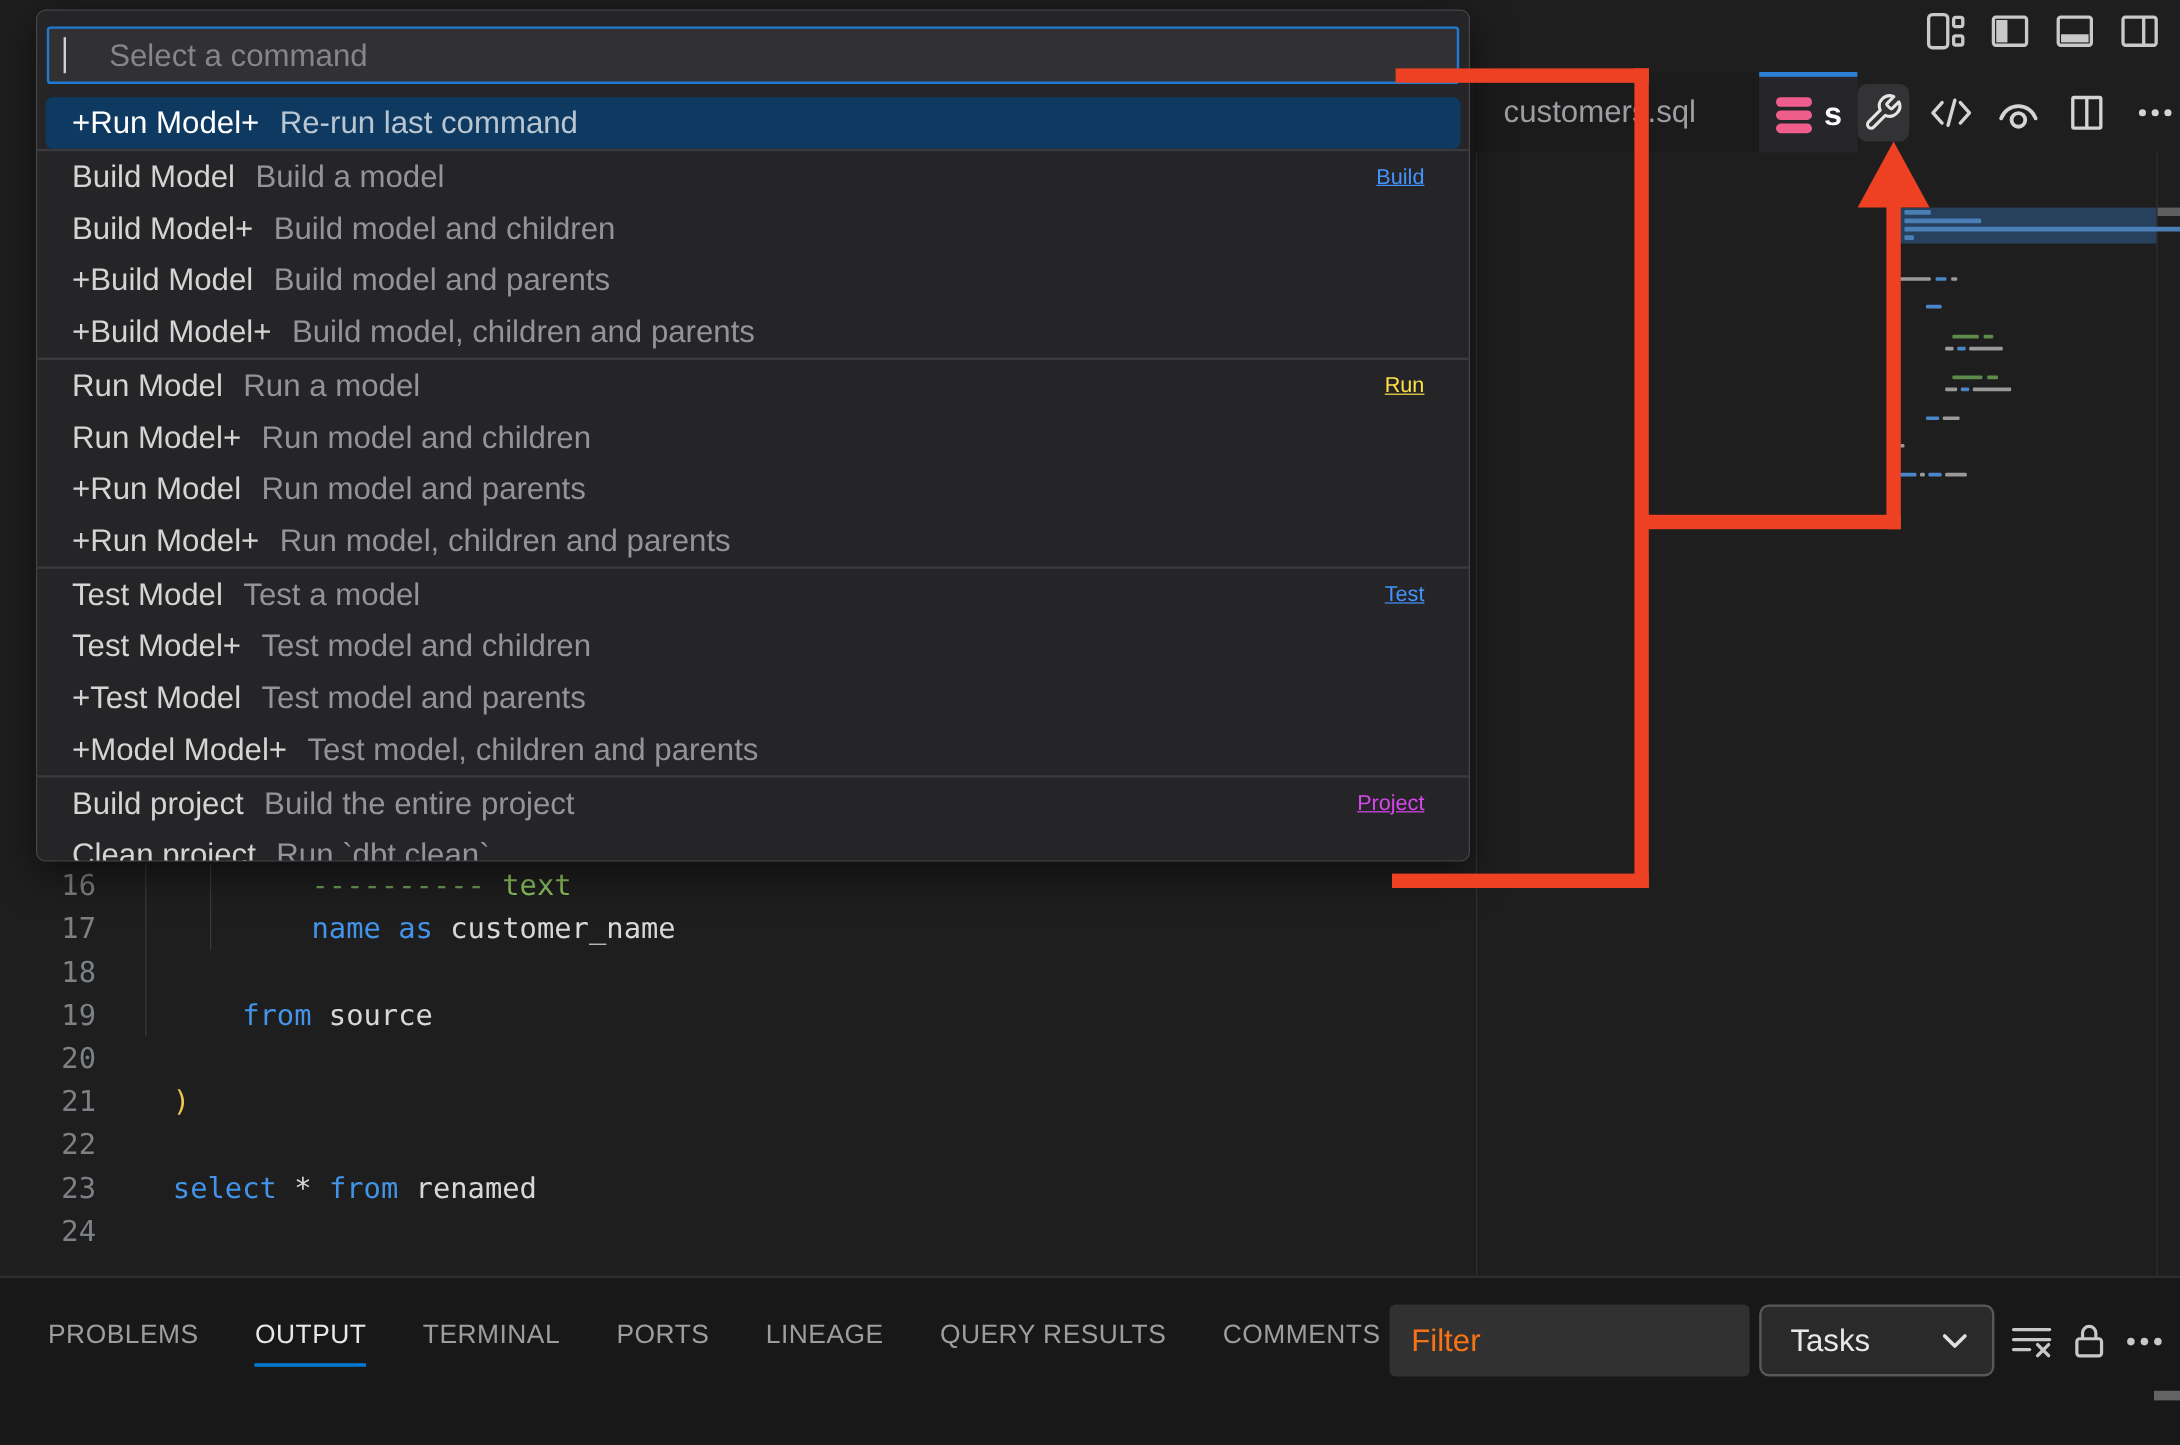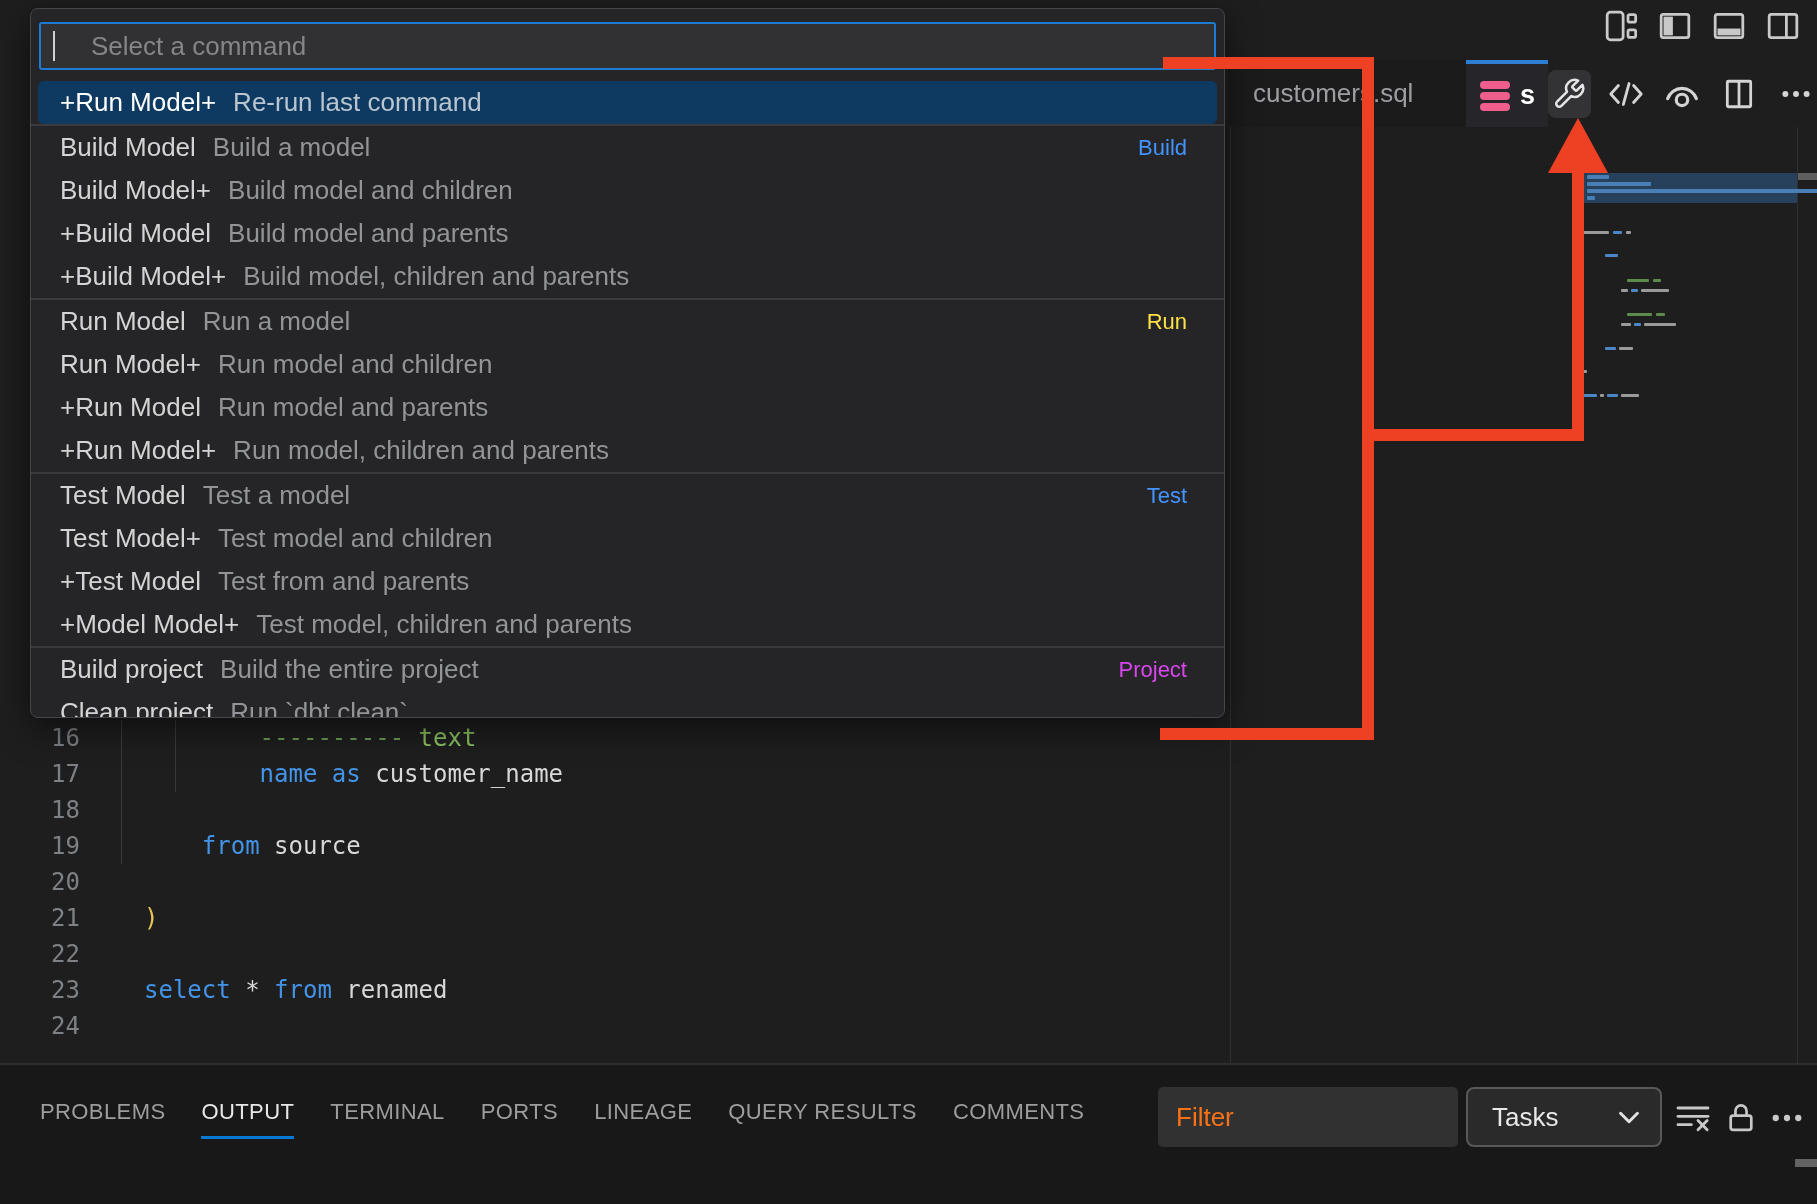--- a/index.html
+++ b/index.html
@@ -49,29 +49,29 @@
     z-index:20; overflow:hidden; padding-top:13px; }
   .qinput { margin:0 8px; height:48px; background:#313134; border:2px solid #1f7ad1; border-radius:3px;
     display:flex; align-items:center; padding-left:12px;gap:32px; }
   .caret { width:2px; height:30px; background:#d0d0d0; margin-right:4px; }
   .qinput .ph { color:#85868a; font-size:26px; }
   .qlist { margin-top:11px; }
   .qrow { height:43px; margin:0 7px; border-radius:6px; display:flex; align-items:center;
     padding:0 30px 0 22px; }
   .qrow .lbl { color:#d4d4d4; font-size:26px; white-space:pre; }
   .qrow .dsc { color:#929497; font-size:26px; margin-left:17px; white-space:pre; }
-  .qrow .badge { margin-left:auto; font-size:22px; }
+  .qrow .badge { margin-left:auto; font-size:18px;text-decoration:underline; }
   .qrow.sel { background:#0e3a61; }
   .qrow.sel .lbl { color:#ffffff; }
   .qrow.sel .dsc { color:#b9c5d1; }
   .qsep { height:2px; background:#3a3a3c; margin:0; }
 
   
   .panel { left:0; top:1063px; width:1817px; height:141px; background:#181818; border-top:2px solid #2e2e2e; }
-  .ptabs { position:absolute; left:40px; top:12px; display:flex; gap:36px; height:70px; align-items:center; }
+  .ptabs { position:absolute; left:40px; top:12px; display:flex; gap:47px; height:70px; align-items:center; }
   .ptab { font-size:22px; letter-spacing:.4px; color:#9d9d9d; position:relative; padding:14px 0; }
   .ptab.active { color:#e7e7e7; }
   .ptab.active::after { content:""; position:absolute; left:0; right:0; bottom:0; height:3px; background:#0078d4; }
   .filterbox { position:absolute; left:1158px; top:22px; width:300px; height:60px; background:#313132;
     border-radius:5px; display:flex; align-items:center; padding-left:18px; }
   .filterbox .ph { color:#f97316; font-size:26px; }
   .tasks { position:absolute; left:1466px; top:22px; width:196px; height:60px; background:#2a2a2b;
     border:2px solid #585858; border-radius:8px; display:flex; align-items:center; padding:0 16px 0 24px; }
   .tasks .tl { color:#e8e8e8; font-size:26px; }
   .tasks svg { margin-left:auto; }
@@ -260,21 +260,21 @@
           <span class="lbl">Test Model</span>
           <span class="dsc">Test a model</span>
           <span class="badge" style="color: rgb(67, 148, 255);">Test</span>
         </div>
         <div class="qrow">
           <span class="lbl">Test Model+</span>
           <span class="dsc">Test model and children</span>
         </div>
         <div class="qrow">
           <span class="lbl">+Test Model</span>
-          <span class="dsc">Test from and parents</span>
+          <span class="dsc">Test model and parents</span>
         </div>
         <div class="qrow">
           <span class="lbl">+Model Model+</span>
           <span class="dsc">Test model, children and parents</span>
         </div>
         <div class="qsep"></div>
         <div class="qrow">
           <span class="lbl">Build project</span>
           <span class="dsc">Build the entire project</span>
           <span class="badge" style="color: #d946ef;">Project</span>

